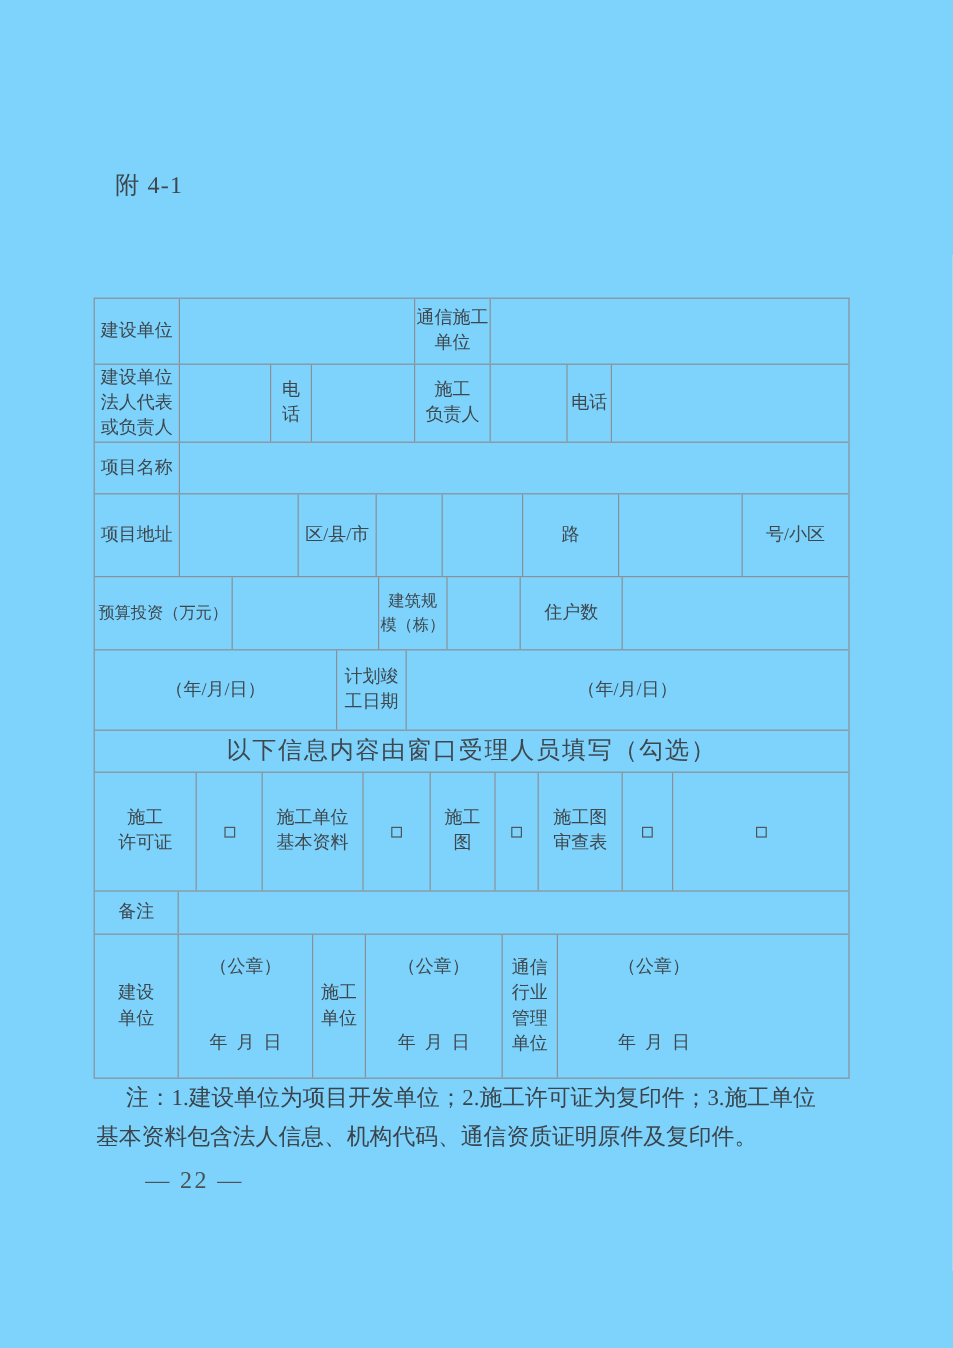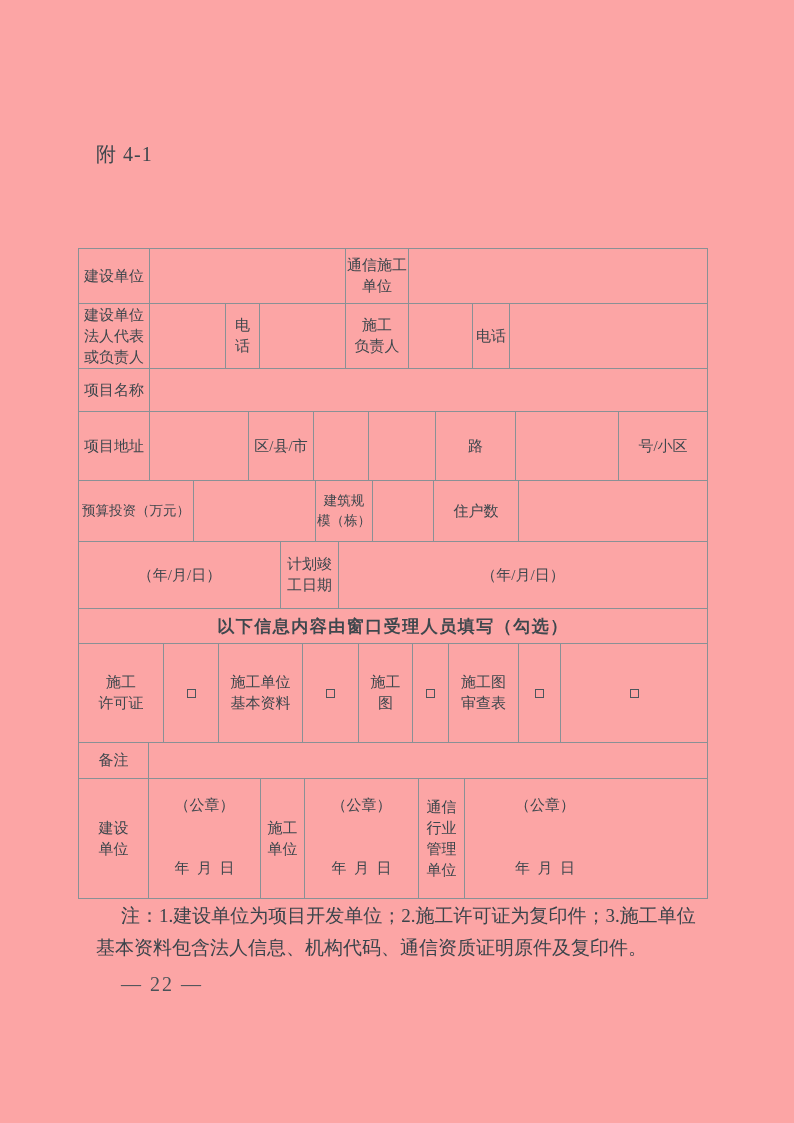--- a/index.html
+++ b/index.html
@@ -1,21 +1,21 @@
 <!DOCTYPE html>
 <html><head>
 <meta charset="utf-8">
 <style>
   * { margin:0; padding:0; box-sizing:border-box; }
   html,body { background:#e8e8e8; }
   .page {
     position:relative;
     width:794px; height:1123px;
     margin:0 auto;
-    background:#fca5a5;
+    background:#7dd3fc;
     font-family:"Liberation Serif", serif;
     color:#3e474d;
     overflow:hidden;
   }
   .attach {
     position:absolute; left:96px; top:141px;
     font-size:20px; letter-spacing:1px;
   }
   .title {
     position:absolute; left:0; top:188px; width:100%;
@@ -32,33 +32,33 @@
   .trow:last-child { border-bottom:none; }
   .cell {
     border-right:1px solid #8a9095;
     display:flex; align-items:center; justify-content:center;
     text-align:center; overflow:visible;
   }
   .cell:last-child { border-right:none; }
   .flex1 { flex:1; }
   .lbl { white-space:pre; font-size:15px; line-height:21px; }
   .sm .lbl { font-size:13.5px; line-height:20px; }
-  .wide-note .lbl { font-size:17px; letter-spacing:1.5px;font-weight:bold; }
+  .wide-note .lbl { font-size:20px; letter-spacing:1.5px; }
   .cb {
     display:inline-block; width:9px; height:9px;
     border:1px solid #4c565c; background:transparent;
   }
   .sig {
     flex-direction:column; justify-content:space-between;
     padding:17px 0 20px 0;
   }
   .sig-last { padding-right:82px; }
   .seal, .sigdate { font-size:15px; white-space:pre; }
   .note {
-    position:absolute; left:96px; top:900px; width:660px;
+    position:absolute; left:80px; top:900px; width:660px;
     font-size:19px; line-height:32px; color:#3b444b;
   }
   .note-l1 { padding-left:25px; white-space:pre; }
   .note-l2 { white-space:pre; }
   .pagenum {
     position:absolute; left:121px; top:973px;
     font-size:20px; letter-spacing:2px; color:#4a5258;
   }
 </style>
 </head>

